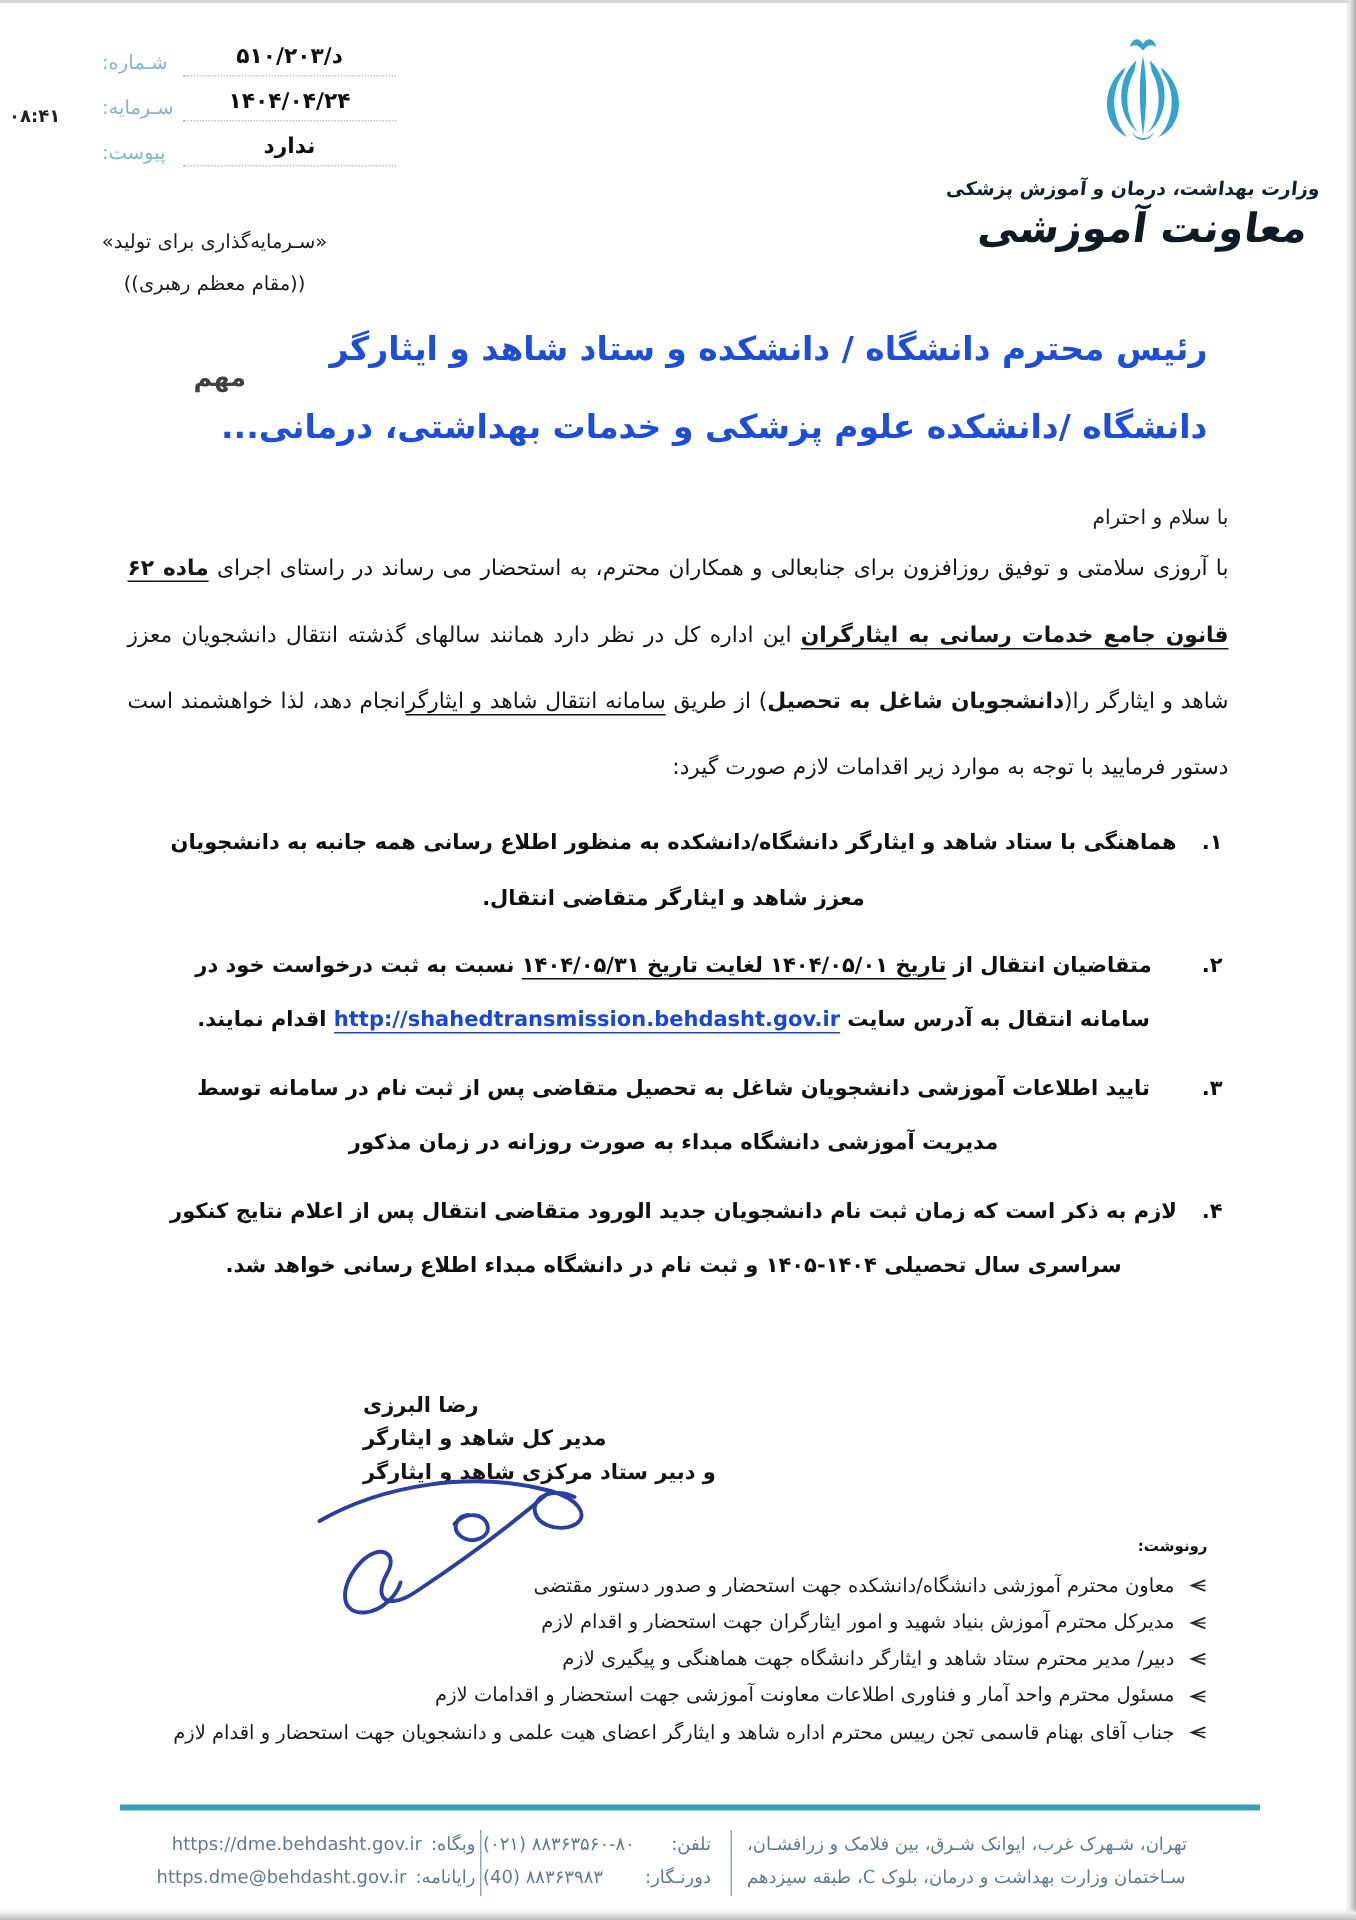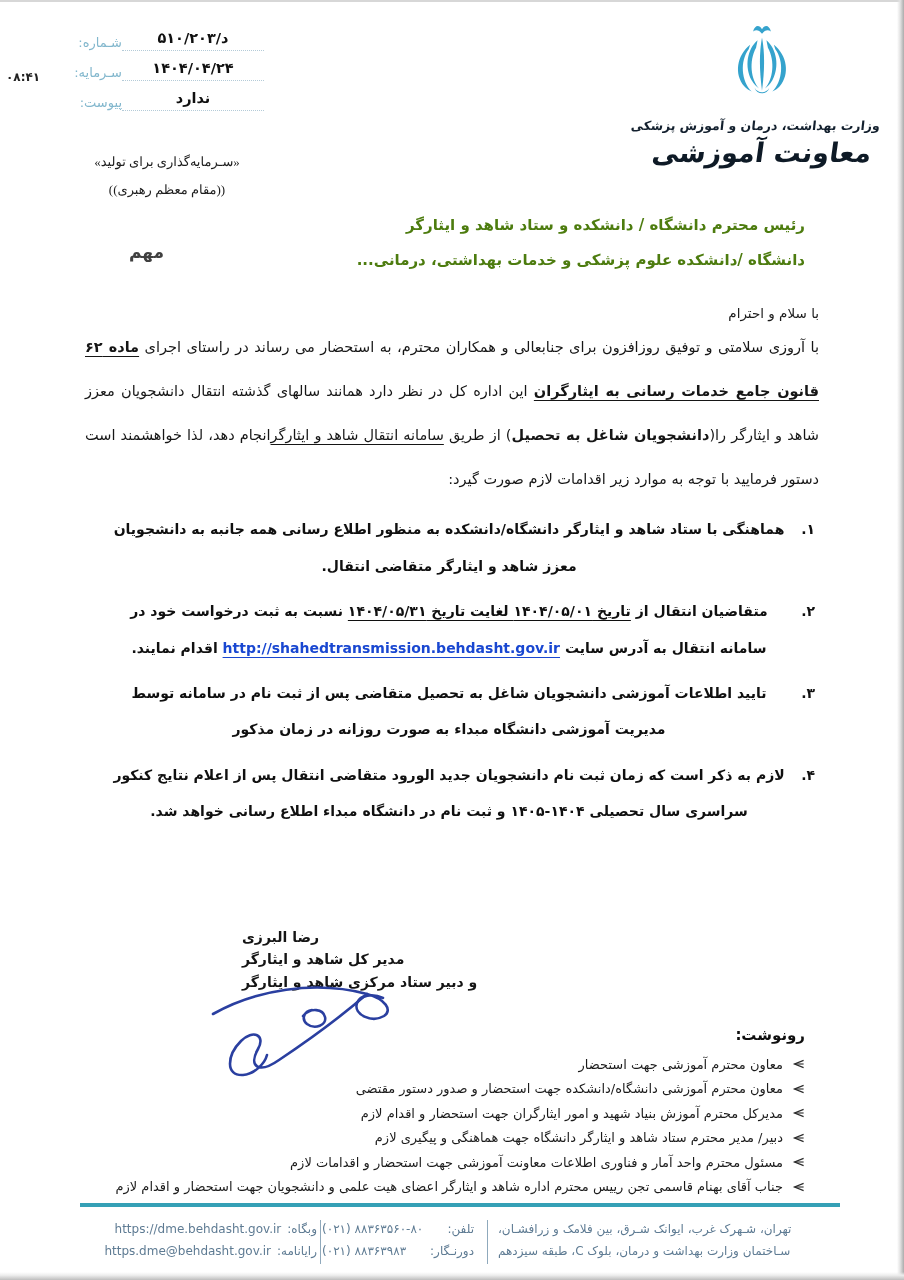--- a/index.html
+++ b/index.html
@@ -20,53 +20,53 @@
   .brand{position:absolute;top:22px;right:24px;width:236px;text-align:center;}
   .brand svg{display:block;margin:0 auto;}
   .ministry{font-size:12.5px;font-weight:bold;color:#13202e;margin-top:6px;
     transform:skewX(-6deg);white-space:nowrap;}
   .deputy{font-size:27px;font-weight:bold;color:#0e1a26;margin-top:4px;
     transform:skewX(-8deg);}
 
   
   .meta{position:absolute;top:30px;left:68px;width:196px;}
   .meta-row{display:flex;align-items:flex-end;margin-bottom:9px;}
-  .meta-label{order:0;width:54px;text-align:right;font-size:13px;color:#82b7cd;
+  .meta-label{order:0;width:54px;text-align:left;font-size:13px;color:#82b7cd;
     padding-bottom:1px;white-space:nowrap;}
   .meta-value{flex:1;border-bottom:1px dotted #b4cbd8;text-align:center;
     font-weight:bold;font-size:14.5px;color:#101010;padding-bottom:1px;min-height:19px;}
   .meta-value span{direction:ltr;unicode-bidi:embed;}
   .scan-time{position:absolute;top:70px;left:6px;font-size:12px;font-weight:bold;
     color:#222;direction:ltr;}
-  .slogan{position:absolute;top:148px;left:72px;width:190px;text-align:center;
-    font-size:13px;color:#1c1c1c;line-height:2.15;font-family:Liberation Serif, serif;}
+  .slogan{position:absolute;top:148px;left:48px;width:190px;text-align:center;
+    font-size:13px;color:#1c1c1c;line-height:2.15;}
 
   
   .content{position:absolute;top:208px;right:85px;left:85px;}
-  .recipient{margin-left:0;margin-right:14px;font-weight:bold;font-size:15px;
-    line-height:2.35;color:#4d7c0f;}
+  .recipient{margin-left:0;margin-right:14px;font-weight:bold;font-size:22px;
+    line-height:2.35;color:#1d4ed8;}
   .importance{position:absolute;left:44px;top:14px;color:#404040;font-weight:bold;
     font-size:17px;margin-top:20px;}
   .salutation{margin-top:26px;font-size:13.5px;color:#1a1a1a;}
   .paragraph{margin-top:4px;font-size:14.5px;line-height:3.05;text-align:justify;
     color:#161616;}
   .paragraph span.u,.li span.u{text-decoration:underline;text-underline-offset:4px;}
 
   .numlist{margin-top:10px;font-size:14px;font-weight:bold;line-height:2.6;color:#101010;}
   .li{position:relative;padding:0 34px 0 28px;text-align:center;margin-bottom:9px;}
   .li .num{position:absolute;right:4px;top:0;}
 
   
   .sig{position:absolute;top:926px;left:242px;width:256px;text-align:left;
     font-weight:bold;font-size:14px;line-height:1.6;color:#151515;}
   .scribble{position:absolute;top:970px;left:205px;}
 
   
   .cc{position:absolute;top:1026px;right:99px;left:85px;}
-  .cc-label{font-weight:bold;font-size:15px;margin-bottom:8px;color:#0f0f0f;}
+  .cc-label{font-weight:bold;font-size:10px;margin-bottom:8px;color:#0f0f0f;}
   .ccrow{display:flex;align-items:center;gap:9px;font-size:13px;height:24.5px;color:#1b1b1b;}
   .ccrow svg{flex:0 0 auto;}
 
   
   .rule{position:absolute;top:1203px;left:80px;width:760px;height:4px;background:#35a0b6;}
   .footer{position:absolute;top:1218px;left:0;right:0;height:52px;font-size:12px;
     color:#5e7b93;}
   .fcol{position:absolute;top:0;line-height:1.85;}
   .fcol .frow{display:flex;gap:6px;align-items:baseline;}
   .f-address{right:84px;width:322px;text-align:left;}
@@ -154,27 +154,20 @@
   </svg>
 
   <div class="cc">
     <div class="cc-label">رونوشت:</div>
     <div>
         <div class="ccrow">
           <svg viewBox="0 0 14 10" width="13" height="10">
             <path d="M12.5 1.2 L2.8 5 L12.5 8.8" fill="none" stroke="#2b2b2b" stroke-width="1.4"></path>
             <path d="M12.5 5 L2.8 5" stroke="#2b2b2b" stroke-width="1.2"></path>
           </svg>
-          <span>معاون محترم آموزشی جهت استحضار</span>
-        </div>
-        <div class="ccrow">
-          <svg viewBox="0 0 14 10" width="13" height="10">
-            <path d="M12.5 1.2 L2.8 5 L12.5 8.8" fill="none" stroke="#2b2b2b" stroke-width="1.4"></path>
-            <path d="M12.5 5 L2.8 5" stroke="#2b2b2b" stroke-width="1.2"></path>
-          </svg>
           <span>معاون محترم آموزشی دانشگاه/دانشکده جهت استحضار و صدور دستور مقتضی</span>
         </div>
         <div class="ccrow">
           <svg viewBox="0 0 14 10" width="13" height="10">
             <path d="M12.5 1.2 L2.8 5 L12.5 8.8" fill="none" stroke="#2b2b2b" stroke-width="1.4"></path>
             <path d="M12.5 5 L2.8 5" stroke="#2b2b2b" stroke-width="1.2"></path>
           </svg>
           <span>مدیرکل محترم آموزش بنیاد شهید و امور ایثارگران جهت استحضار و اقدام لازم</span>
         </div>
         <div class="ccrow">
@@ -208,21 +201,21 @@
       <div>سـاختمان وزارت بهداشت و درمان، بلوک C، طبقه سیزدهم</div>
     </div>
     <div class="vline vl1"></div>
     <div class="fcol f-phone">
       <div class="frow">
         <span>تلفن:</span>
         <span class="ltrval">(۰۲۱) ۸۸۳۶۳۵۶۰-۸۰</span>
       </div>
       <div class="frow">
         <span>دورنـگار:</span>
-        <span class="ltrval">(۰۲۱) ۸۸۳۶۳۹۸۳</span>
+        <span class="ltrval">(40) ۸۸۳۶۳۹۸۳</span>
       </div>
     </div>
     <div class="vline vl2"></div>
     <div class="fcol f-web">
       <div class="frow">
         <span>وبگاه:</span>
         <span class="ltrval">https://dme.behdasht.gov.ir</span>
       </div>
       <div class="frow">
         <span>رایانامه:</span>

